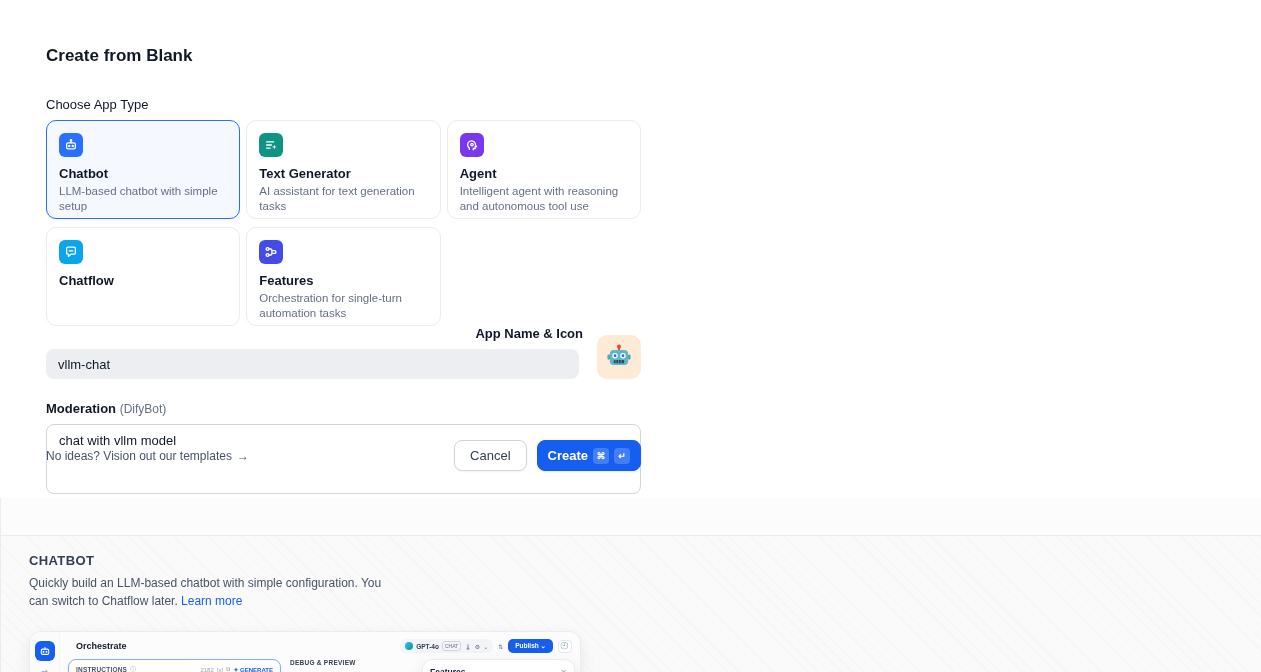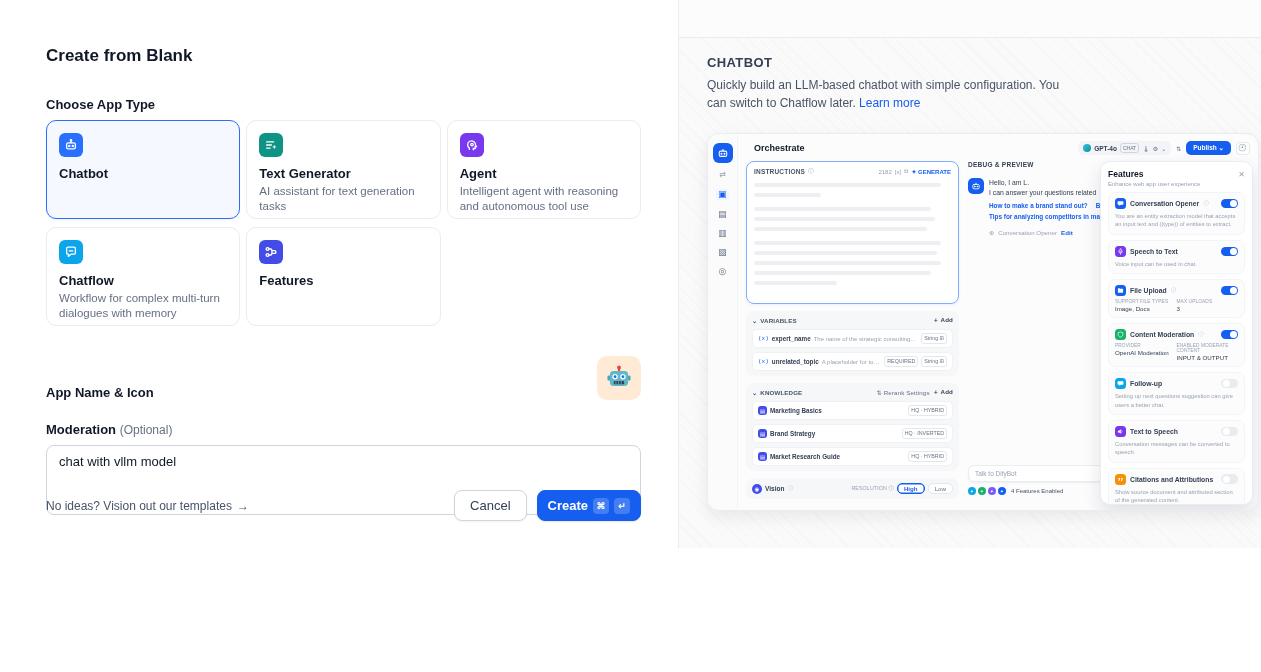--- a/index.html
+++ b/index.html
@@ -1,30 +1,30 @@
 <!DOCTYPE html>
 <html><head>
 <meta charset="utf-8">
 <style>
   * { margin:0; padding:0; box-sizing:border-box; font-family:"Liberation Sans", sans-serif; }
   html,body { width:1261px; height:672px; overflow:hidden; background:#fff; color:#101828; }
-  .app { display:flex; width:1261px; height:548px; }
+  .app { display:flex; width:1261px; height:548px;flex-direction:column; }
 
   
   .left { width:678px; background:#fff; padding:46px 37px 0 46px; position:relative; }
   .lp-title { font-size:17px; font-weight:bold; color:#101828; }
-  .lp-sub { font-size:13px; font-weight:bold; color:#101828; margin-top:31px; }
+  .lp-sub { font-size:13px; font-weight:normal; color:#101828; margin-top:31px; }
   .group-label { font-size:10px; font-weight:bold; letter-spacing:.06em; color:#667085; margin-top:23px; }
   .cards { display:grid; grid-template-columns:repeat(3,1fr); gap:6px; margin-top:8px; width:595px; }
   .card { background:#fff; border:1px solid #EAECF0; border-radius:10px; padding:12px; height:99px; cursor:pointer; }
   .card.selected { border:1px solid #2970FF; background:#F5F8FF; box-shadow:0 1px 2px rgba(16,24,40,.05); }
   .card-icon { width:24px; height:24px; border-radius:6px; display:flex; align-items:center; justify-content:center; }
   .card-name { font-size:13px; font-weight:bold; color:#101828; margin-top:9px; }
   .card-desc { font-size:11.5px; color:#667085; margin-top:3px; line-height:1.3; }
-  .namerow { display:flex; margin-top:30px; width:595px; align-items:flex-end; }
+  .namerow { display:flex; width:595px; align-items:flex-end;text-align:right; }
   .namecol { flex:1; }
   .field-label { font-size:13px; font-weight:bold; color:#101828; }
   .field-label .opt { font-weight:normal; color:#667085; font-size:12px; }
   .name-input { margin-top:8px; width:533px; height:30px; background:#ECEEF2; border:none; border-radius:8px; padding:0 12px; font-size:13px; color:#101828; display:flex; align-items:center; }
   .appicon { width:44px; height:44px; border-radius:10px; background:#FFEAD5; margin-left:14px; display:flex; align-items:center; justify-content:center; cursor:pointer; }
   .desc-label { margin-top:22px; }
   .desc-box { margin-top:8px; width:595px; height:70px; border:1px solid #D0D5DD; border-radius:8px; background:#fff; padding:8px 12px; font-size:13px; color:#101828; resize:none; }
   .footer { position:absolute; bottom:27px; left:46px; width:595px; display:flex; align-items:center; }
   .tpl-link { font-size:12px; color:#475467; display:flex; align-items:center; gap:5px; cursor:pointer; }
   .footer .spacer { flex:1; }
@@ -137,20 +137,21 @@
         <div class="card-icon" style="background:#2970FF">
           <svg width="14" height="14" viewBox="0 0 16 16" fill="none" stroke="#fff" stroke-width="1.5" stroke-linecap="round">
               <rect x="3" y="5.5" width="10" height="7" rx="2"></rect>
               <path d="M8 5.5V3.2"></path>
               <circle cx="8" cy="2.6" r="0.8" fill="#fff"></circle>
               <circle cx="6" cy="9" r="0.6" fill="#fff"></circle>
               <circle cx="10" cy="9" r="0.6" fill="#fff"></circle>
             </svg>
         </div>
         <div class="card-name">Chatbot</div>
+        <div class="card-desc">LLM-based chatbot with simple setup</div>
       </div>
       <div class="card">
         <div class="card-icon" style="background:#0E9384">
           <svg width="14" height="14" viewBox="0 0 16 16" fill="none" stroke="#fff" stroke-width="1.5" stroke-linecap="round">
               <path d="M3 4.5h8M3 8h5.5M3 11.5h4"></path>
               <path d="M11.8 7.6l.7 1.9 1.9.7-1.9.7-.7 1.9-.7-1.9-1.9-.7 1.9-.7z" fill="#fff" stroke="none"></path>
             </svg>
         </div>
         <div class="card-name">Text Generator</div>
         <div class="card-desc">AI assistant for text generation tasks</div>
@@ -169,60 +170,61 @@
 
     <div class="cards">
       <div class="card">
         <div class="card-icon" style="background:#0BA5EC">
           <svg width="14" height="14" viewBox="0 0 16 16" fill="none" stroke="#fff" stroke-width="1.5" stroke-linecap="round" stroke-linejoin="round">
               <path d="M3 4a1.5 1.5 0 0 1 1.5-1.5h7A1.5 1.5 0 0 1 13 4v5a1.5 1.5 0 0 1-1.5 1.5H8L5 13v-2.5H4.5A1.5 1.5 0 0 1 3 9z"></path>
               <path d="M6 6.8h4"></path>
             </svg>
         </div>
         <div class="card-name">Chatflow</div>
-        <div class="card-desc">Workflow for complex multi-turn dialogues with memory</div>
       </div>
       <div class="card">
         <div class="card-icon" style="background:#444CE7">
           <svg width="14" height="14" viewBox="0 0 16 16" fill="none" stroke="#fff" stroke-width="1.5" stroke-linecap="round">
               <circle cx="4" cy="4.6" r="1.6"></circle>
               <circle cx="4" cy="11.4" r="1.6"></circle>
               <rect x="9" y="6.4" width="4.5" height="3.2" rx="1"></rect>
               <path d="M5.6 4.6h2c1 0 1.4.8 1.4 1.8M5.6 11.4h2c1 0 1.4-.8 1.4-1.8"></path>
             </svg>
         </div>
         <div class="card-name">Features</div>
+        <div class="card-desc">Orchestration for single-turn automation tasks</div>
       </div>
       <div></div>
     </div>
 
     <div class="namerow">
       <div class="namecol">
         <div class="field-label">App Name &amp; Icon</div>
+        <div class="name-input">vllm-chat</div>
       </div>
       <div class="appicon">
         <svg width="28" height="28" viewBox="0 0 32 32">
           <rect x="14.7" y="4" width="2.6" height="4" rx="1" fill="#F04438"></rect>
           <circle cx="16" cy="4" r="2.2" fill="#F04438"></circle>
           <rect x="5.5" y="8" width="21" height="17" rx="4.5" fill="#5FB8C9"></rect>
           <rect x="2.8" y="13" width="3" height="6" rx="1.5" fill="#4AA6B8"></rect>
           <rect x="26.2" y="13" width="3" height="6" rx="1.5" fill="#4AA6B8"></rect>
           <circle cx="11.5" cy="14.5" r="3.1" fill="#fff"></circle>
           <circle cx="20.5" cy="14.5" r="3.1" fill="#fff"></circle>
           <circle cx="11.5" cy="14.5" r="1.6" fill="#1570EF"></circle>
           <circle cx="20.5" cy="14.5" r="1.6" fill="#1570EF"></circle>
           <rect x="10" y="19.5" width="12" height="3.6" rx="1.4" fill="#334054"></rect>
           <path d="M12.5 19.5v3.6M15.5 19.5v3.6M18.5 19.5v3.6" stroke="#5FB8C9" stroke-width="0.9"></path>
         </svg>
       </div>
     </div>
 
     <div class="field-label desc-label">
       <span>Moderation</span>
-      <span class="opt">(Optional)</span>
+      <span class="opt">(DifyBot)</span>
     </div>
     <textarea class="desc-box" style="">chat with vllm model</textarea>
 
     <div class="footer">
       <div class="tpl-link">
         <span>No ideas? Vision out our templates</span>
         <span>→</span>
       </div>
       <div class="spacer"></div>
       <div class="btn btn-cancel">Cancel</div>

